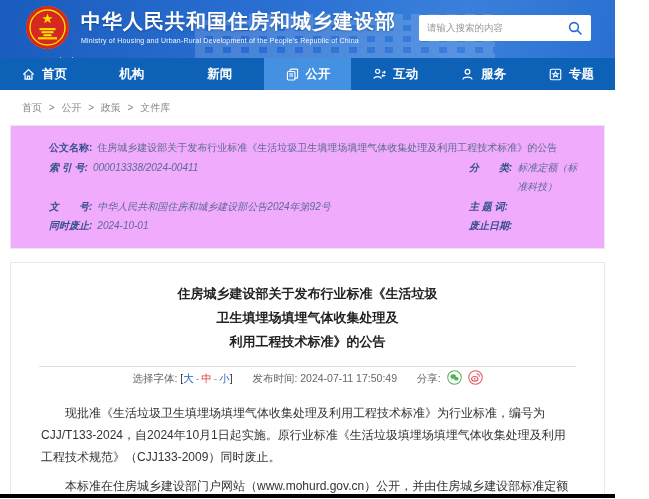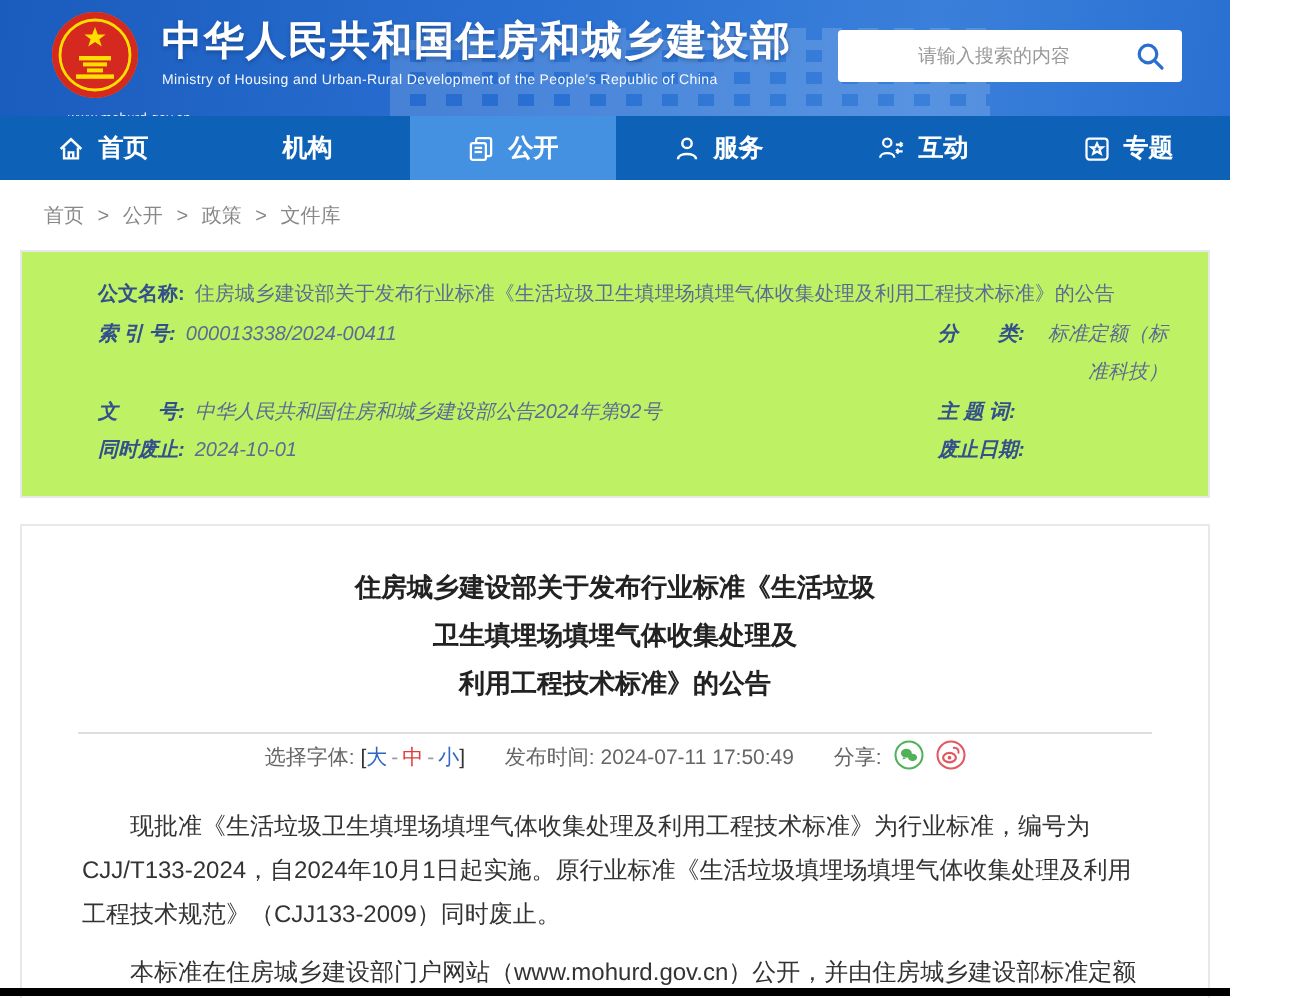--- a/index.html
+++ b/index.html
@@ -17,39 +17,39 @@
   .emblem { width:43px; height:43px; border-radius:50%; background:#d5281e; position:relative; flex:0 0 auto;
     box-shadow:0 0 0 1px rgba(255,222,0,.55) inset; }
   .site-url { position:absolute; left:8px; top:50px; color:#fff; font-size:6.5px; letter-spacing:.2px; }
   .title-block { margin-left:12px; color:#fff; }
   .site-title { font-size:20px; font-weight:bold; letter-spacing:1px; line-height:26px; margin-top:2px;
     text-shadow:0 1px 2px rgba(0,0,0,.25); }
   .site-title-en { font-size:7px; margin-top:3px; opacity:.95; letter-spacing:.2px; }
   .search-box { position:absolute; right:24px; top:15px; width:172px; height:26px; background:#fff;
     border-radius:2px; display:flex; align-items:center; padding:0 8px; }
   .search-box input { flex:1; border:none; outline:none; font-size:9.5px; color:#333; background:transparent;
-    font-family:Liberation Sans, sans-serif;text-align:center; }
+    font-family:Liberation Serif, serif; }
   .search-box input::placeholder { color:#999; }
   .search-btn { width:16px; height:16px; cursor:pointer; flex:0 0 auto; }
 
   
   .nav { display:flex; width:100%; height:32px; background:#0d62b8; }
   .nav-item { flex:1; display:flex; align-items:center; justify-content:center; gap:6px; color:#fff;
     font-size:12.5px; font-weight:bold; cursor:pointer; height:100%; }
   .nav-item.active { background:#4491e2; }
   .nav-item svg { width:15px; height:15px; }
 
   
   .breadcrumb { padding:11px 0 9px 22px; font-size:10px; color:#888; }
   .breadcrumb span { margin-right:4px; }
   .crumb { cursor:pointer; }
 
   
-  .meta-card { margin:1px 10px 0 10px; border:1px solid #e7e8ec; background:#bef264;
-    padding:12px 20px 12px 38px; font-size:10px;text-align:right; }
+  .meta-card { margin:1px 10px 0 10px; border:1px solid #e7e8ec; background:#f0abfc;
+    padding:12px 20px 12px 38px; font-size:10px; }
   .meta-row { display:flex; line-height:19.5px; }
   .meta-col { display:flex;font-style:italic; }
   .meta-col.left { width:420px; flex:0 0 auto; }
   .meta-label { color:#34508c; font-weight:bold; white-space:pre; }
   .meta-value { color:#5d6a94; margin-left:5px; }
 
   
   .article-card { margin:13px 10px 0 10px; border:1px solid #e7e8ec; background:#fff;
     height:247px; position:relative; }
   .art-title { margin-top:19px; text-align:center; font-size:13px; font-weight:bold; color:#222;
@@ -112,44 +112,47 @@
       <svg viewBox="0 0 16 16" fill="none" stroke="#fff" stroke-width="1.3">
         <path d="M2.5 8 L8 2.8 L13.5 8"></path>
           <path d="M4.3 7.2 V13 H11.7 V7.2"></path>
           <path d="M6.8 13 V9.8 H9.2 V13"></path>
       </svg>
       <span>首页</span>
     </div>
     <div class="nav-item">
       <span>机构</span>
     </div>
+    <div class="nav-item">
+      <span>新闻</span>
+    </div>
     <div class="nav-item active">
       <svg viewBox="0 0 16 16" fill="none" stroke="#fff" stroke-width="1.2">
         <rect x="5.4" y="2.2" width="8" height="9.6" rx="1"></rect>
         <rect x="2.6" y="4.8" width="8" height="9" rx="1" fill="#4491e2"></rect>
         <line x1="4.6" y1="7.4" x2="8.6" y2="7.4"></line>
           <line x1="4.6" y1="9.6" x2="8.6" y2="9.6"></line>
       </svg>
       <span>公开</span>
     </div>
     <div class="nav-item">
-      <svg viewBox="0 0 16 16" fill="none" stroke="#fff" stroke-width="1.3">
-        <circle cx="8" cy="5" r="2.5"></circle>
-          <path d="M3.2 13.4 C3.2 9.8 12.8 9.8 12.8 13.4"></path>
-      </svg>
-      <span>服务</span>
-    </div>
-    <div class="nav-item">
       <svg viewBox="0 0 16 16" fill="none" stroke="#fff" stroke-width="1.2">
         <circle cx="6" cy="4.6" r="2.2"></circle>
           <path d="M2.2 12.6 C2.2 9.4 9.8 9.4 9.8 12.6"></path>
         <path d="M10.6 5.6 H14.2 M14.2 5.6 L12.8 4.4 M14.2 5.6 L12.8 6.8"></path>
         <path d="M14.2 9.2 H10.6 M10.6 9.2 L12 8 M10.6 9.2 L12 10.4"></path>
       </svg>
       <span>互动</span>
+    </div>
+    <div class="nav-item">
+      <svg viewBox="0 0 16 16" fill="none" stroke="#fff" stroke-width="1.3">
+        <circle cx="8" cy="5" r="2.5"></circle>
+          <path d="M3.2 13.4 C3.2 9.8 12.8 9.8 12.8 13.4"></path>
+      </svg>
+      <span>服务</span>
     </div>
     <div class="nav-item">
       <svg viewBox="0 0 16 16" fill="none" stroke="#fff" stroke-width="1.2">
         <rect x="2.4" y="2.4" width="11.2" height="11.2" rx="1.6"></rect>
         <polygon points="8,5 8.9,7 11,7.1 9.4,8.4 10,10.5 8,9.3 6,10.5 6.6,8.4 5,7.1 7.1,7"></polygon>
       </svg>
       <span>专题</span>
     </div>
   </div>
 

